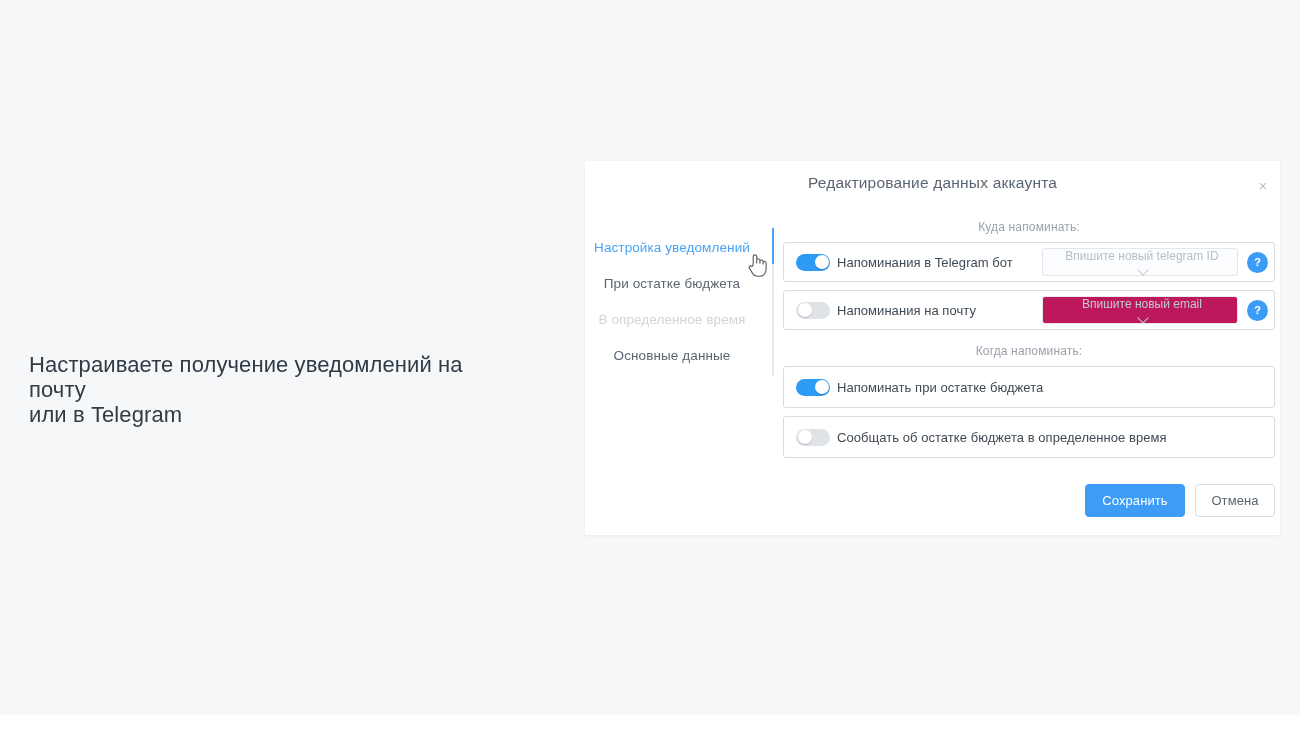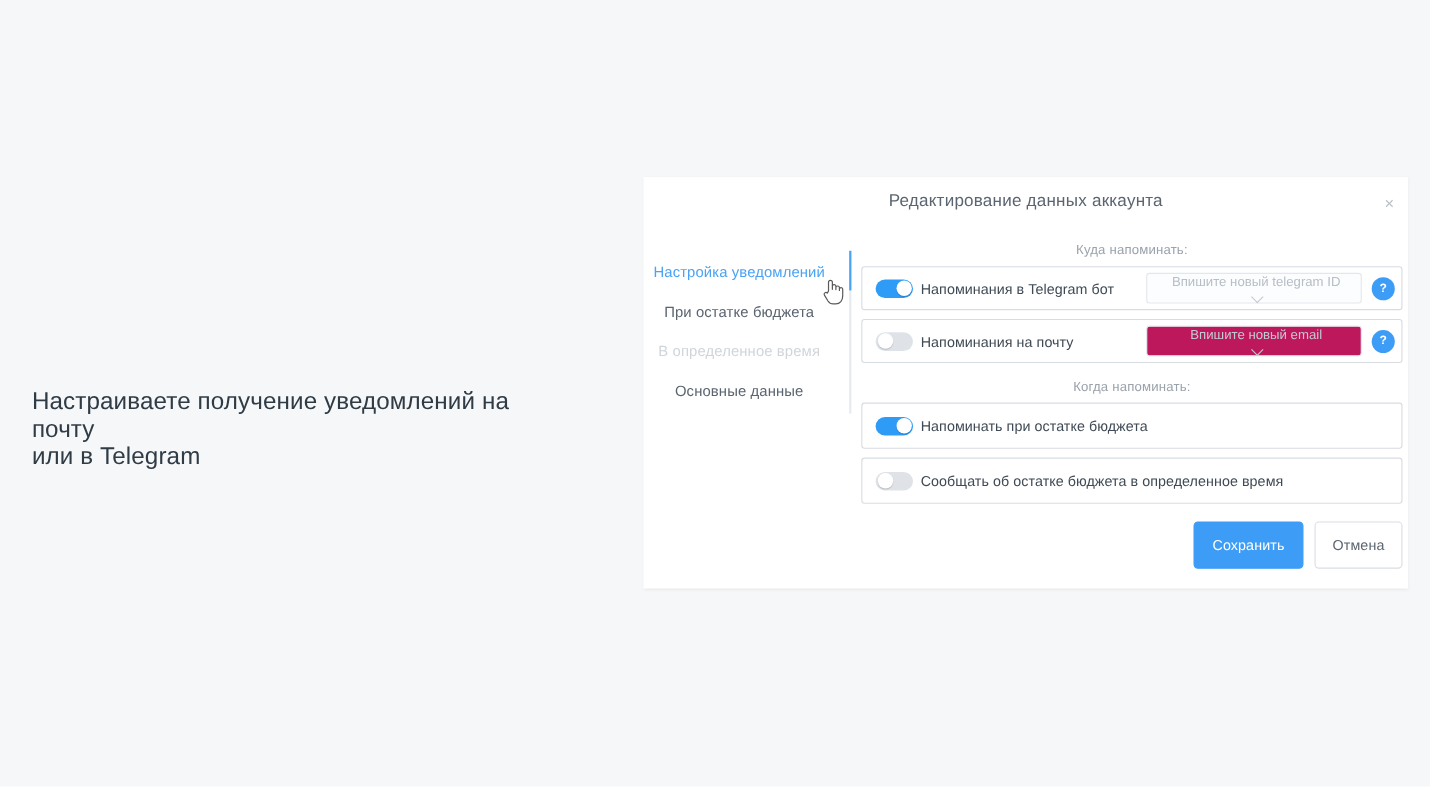--- a/index.html
+++ b/index.html
@@ -271,21 +271,21 @@
   
   #footer {
     position: absolute;
     right: 5px;
     bottom: 18px;
     display: flex;
     gap: 10px;
   }
 
   .btn {
-    height: 43px;
+    height: 33px;
     border-radius: 4px;
     font-size: 13px;
     cursor: pointer;
     font-family: "Liberation Sans", sans-serif;
     letter-spacing: 0.1px;
   }
   .btn-primary {
     width: 100px;
     background: #3d9cf5;
     border: 1px solid #3d9cf5;

